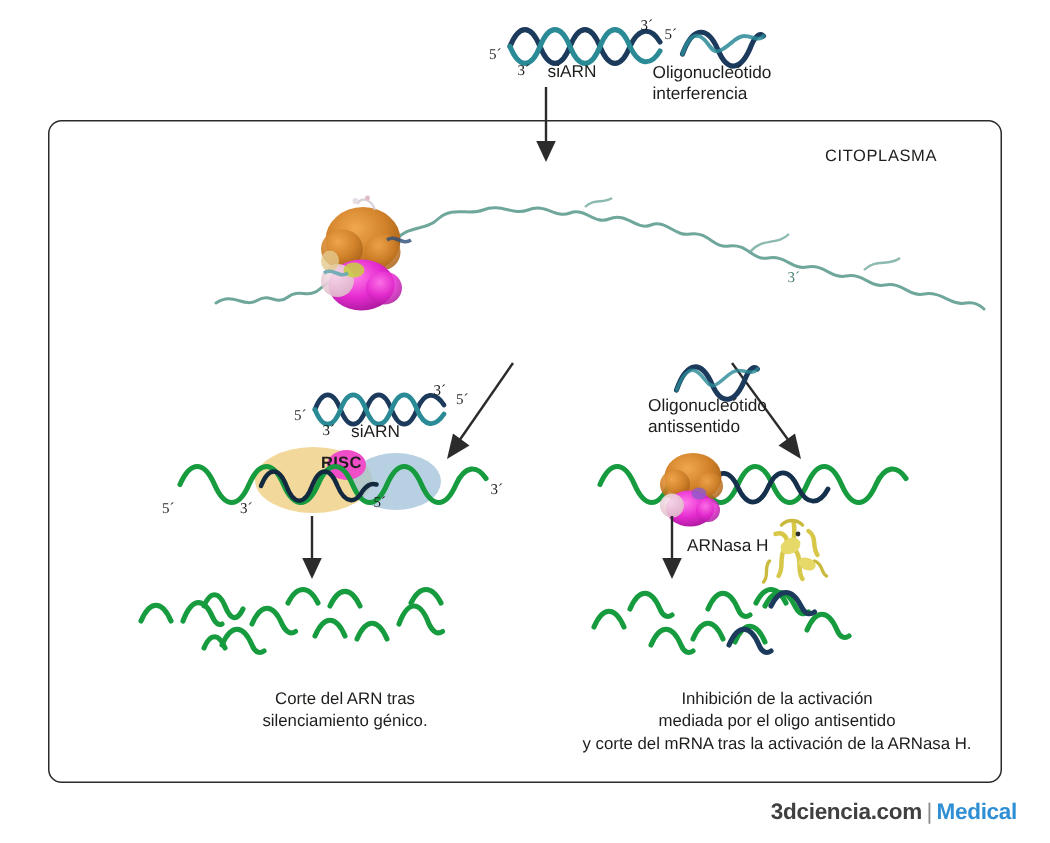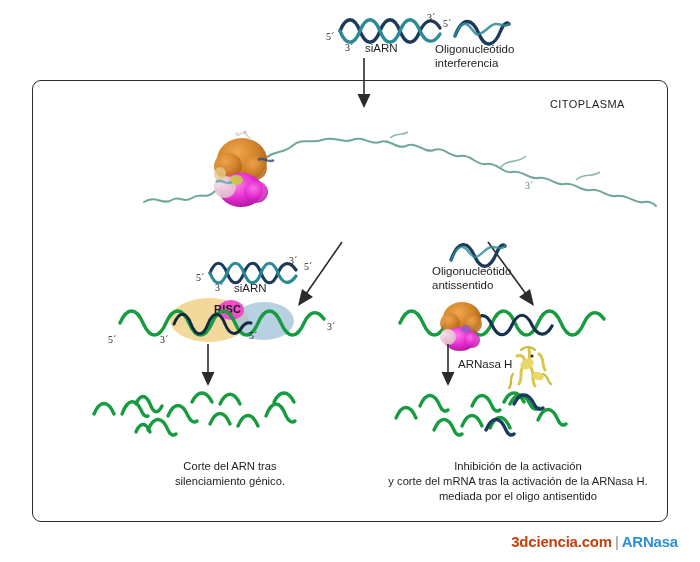--- a/index.html
+++ b/index.html
@@ -21,21 +21,21 @@
 
   
   .frame{
     position:absolute;left:32px;top:80px;width:636px;height:442px;
     border:1.6px solid #2b2b2b;border-radius:9px;background:transparent;
     box-sizing:border-box;
   }
 
   
   .footer{position:absolute;right:22px;bottom:12px;font-size:15px;font-weight:700;letter-spacing:-.2px;}
-  .footer .dom{color:#c2410c;text-align:center;}
+  .footer .dom{color:#404040;text-align:center;}
   .footer .sep{color:#8c8c8c;font-weight:400;padding:0 3px;}
   .footer .med{color:#2f8fd4;}
 
   
   .blob{position:absolute;border-radius:50%;}
 </style>
 </head>
 <body>
 
 <div class="canvas">
@@ -279,21 +279,21 @@
       </g>
       <g fill="none" stroke="#1b3a5c" stroke-width="3.4" stroke-linecap="round">
         <path d="M94,38 C100,24 108,24 114,38 C116,43 119,44 122,42"></path>
         <path d="M122,12 C128,0 136,0 142,12 C145,18 148,18 151,16"></path>
       </g>
     </svg>
   </div>
 
   <div class="caption" style="left:368px;top:459px;width:300px;">
     <div>Inhibición de la activación</div>
+    <div>mediada por el oligo antisentido</div>
     <div>y corte del mRNA tras la activación de la ARNasa H.</div>
-    <div>mediada por el oligo antisentido</div>
   </div>
 
   <div class="footer">
-    <span class="dom">3dciencia.com</span><span class="sep">|</span><span class="med">ARNasa</span>
+    <span class="dom">3dciencia.com</span><span class="sep">|</span><span class="med">Medical</span>
   </div>
 
 </div>
 
 </body></html>

